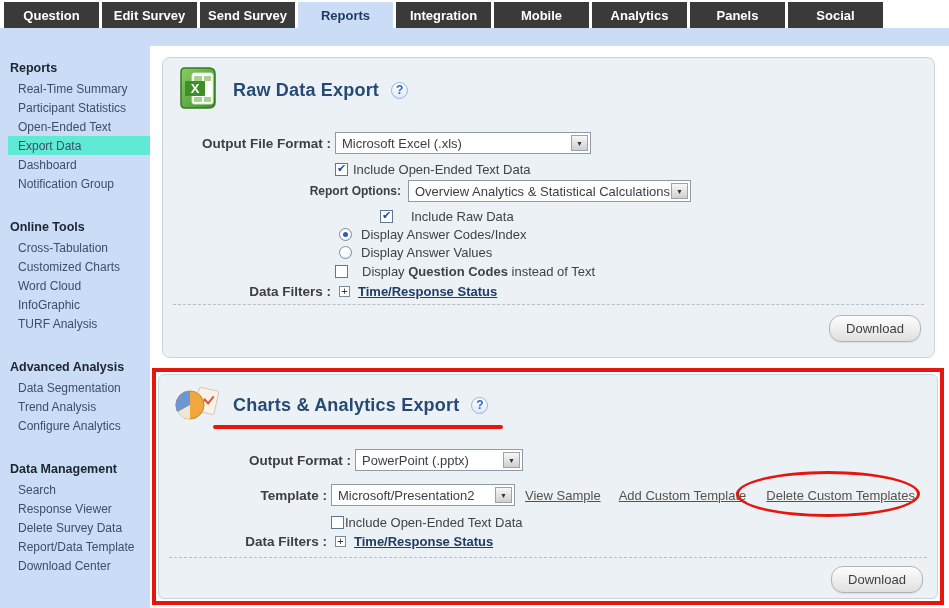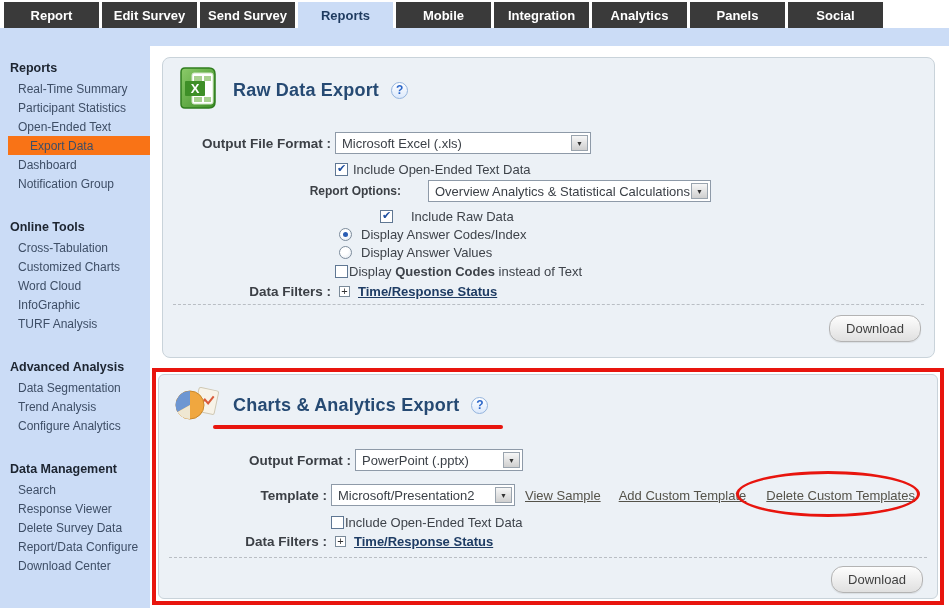--- a/index.html
+++ b/index.html
@@ -14,21 +14,21 @@
          font-size:13px; display:flex; align-items:center; justify-content:center; cursor:pointer; }
   .tab.active { background:#cbdcf6; color:#1e3a5f; }
   .navstrip { position:absolute; top:28px; left:0; width:949px; height:18px; background:#cbdcf6; }
 
   
   .sidebar { position:absolute; top:46px; left:0; width:150px; height:562px; background:#cbdcf6;
              padding-top:12px; font-size:12px; }
   .side-sec { margin-bottom:24px; }
   .side-title { font-weight:bold; color:#1c2430; padding:3px 0 4px 10px; font-size:12.5px; }
   .side-item { color:#3e4e66; padding:2.5px 0 2.5px 18px; cursor:pointer; }
-  .side-item.selected { background:#f97316; margin-left:8px; padding-left:22px; }
+  .side-item.selected { background:#5eead4; margin-left:8px; padding-left:10px; }
 
   
   .panel1 { position:absolute; left:162px; top:57px; width:773px; height:301px;
             background:#ecf1f6; border:1px solid #c9d3da; border-radius:8px; }
   .redbox { position:absolute; left:152px; top:368px; width:792px; height:237px;
             border:4px solid #e8150e; }
   .panel2 { position:absolute; left:2px; top:2px; right:2px; bottom:2px;
             background:#ecf1f6; border:1px solid #c9d3da; border-radius:6px; }
 
   .phead { position:absolute; display:flex; align-items:center; gap:12px; }
@@ -72,26 +72,26 @@
   .red-ellipse { position:absolute; border:3px solid #e8150e; border-radius:50%; background:transparent; }
 
   .boldpart { font-weight:bold; }
 </style>
 </head>
 <body>
 
 <div class="page">
 
   <div class="nav">
-    <div class="tab">Report</div>
+    <div class="tab">Question</div>
     <div class="tab">Edit Survey</div>
     <div class="tab">Send Survey</div>
     <div class="tab active">Reports</div>
+    <div class="tab">Integration</div>
     <div class="tab">Mobile</div>
-    <div class="tab">Integration</div>
     <div class="tab">Analytics</div>
     <div class="tab">Panels</div>
     <div class="tab">Social</div>
   </div>
   <div class="navstrip"></div>
 
   <div class="sidebar">
     <div class="side-sec">
       <div class="side-title">Reports</div>
       <div class="side-item">Real-Time Summary</div>
@@ -113,21 +113,21 @@
       <div class="side-title">Advanced Analysis</div>
       <div class="side-item">Data Segmentation</div>
       <div class="side-item">Trend Analysis</div>
       <div class="side-item">Configure Analytics</div>
     </div>
     <div class="side-sec">
       <div class="side-title">Data Management</div>
       <div class="side-item">Search</div>
       <div class="side-item">Response Viewer</div>
       <div class="side-item">Delete Survey Data</div>
-      <div class="side-item">Report/Data Configure</div>
+      <div class="side-item">Report/Data Template</div>
       <div class="side-item">Download Center</div>
     </div>
   </div>
 
   <div class="panel1">
     <div class="phead" style="left:12px; top:8px;">
       <span>
         <svg width="46" height="44" viewBox="0 0 46 44">
           <defs>
             <linearGradient id="xg" x1="0" y1="0" x2="1" y2="1">
@@ -155,21 +155,21 @@
         <span class="txt">Microsoft Excel (.xls)</span>
         <span class="arrowbtn">▼</span>
       </span>
     </div>
 
     <div class="row" style="left:172px; top:104px; gap:5px;">
       <span class="cb checked"></span>
       <span class="optxt">Include Open-Ended Text Data</span>
     </div>
 
-    <div class="row" style="left:0; top:122px;gap:20px;">
+    <div class="row" style="left:0; top:122px;">
       <span class="lbl-sm">Report Options:</span>
       <span class="sel" style="width:283px; margin-left:7px;">
         <span class="txt">Overview Analytics &amp; Statistical Calculations</span>
         <span class="arrowbtn">▼</span>
       </span>
     </div>
 
     <div class="row" style="left:172px; top:151px; gap:18px;margin-left:45px;">
       <span class="cb checked"></span>
       <span class="optxt">Include Raw Data</span>
@@ -178,21 +178,21 @@
     <div class="row" style="left:176px; top:169px; gap:9px;">
       <span class="radio on"></span>
       <span class="optxt">Display Answer Codes/Index</span>
     </div>
 
     <div class="row" style="left:176px; top:187px; gap:9px;">
       <span class="radio"></span>
       <span class="optxt">Display Answer Values</span>
     </div>
 
-    <div class="row" style="left:172px; top:206px; gap:1px;">
+    <div class="row" style="left:172px; top:206px; gap:14px;">
       <span class="cb"></span>
       <span class="optxt"><span>Display </span><span class="boldpart">Question Codes</span><span> instead of Text</span></span>
     </div>
 
     <div class="row" style="left:0; top:226px; gap:8px;">
       <span class="lbl w168">Data Filters :</span>
       <span class="plusbox">+</span>
       <span class="navlink">Time/Response Status</span>
     </div>
 

